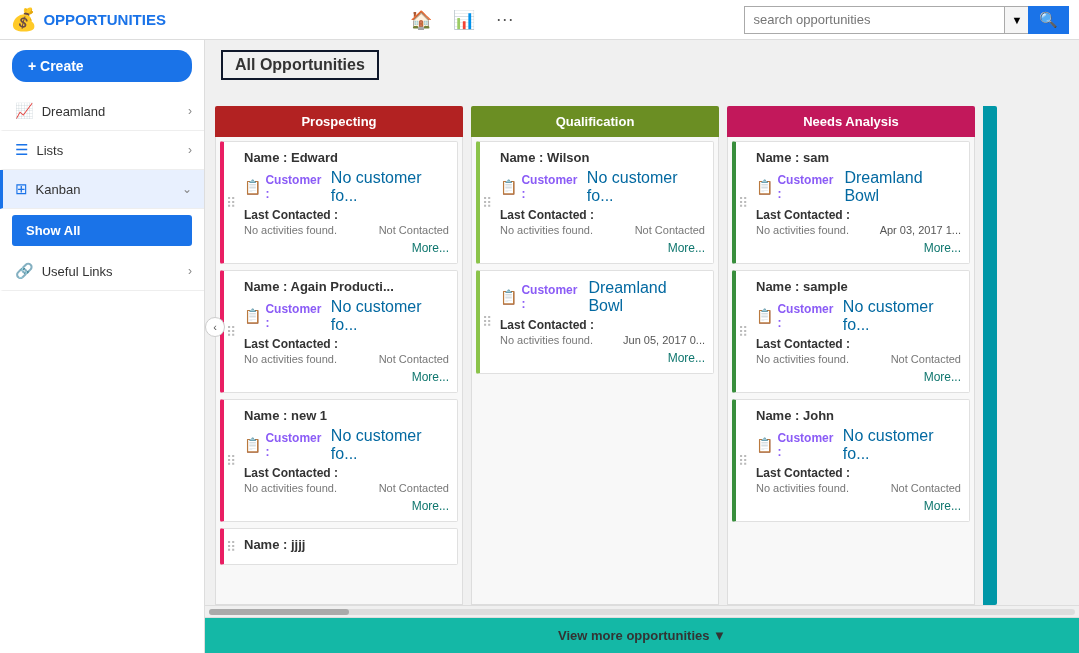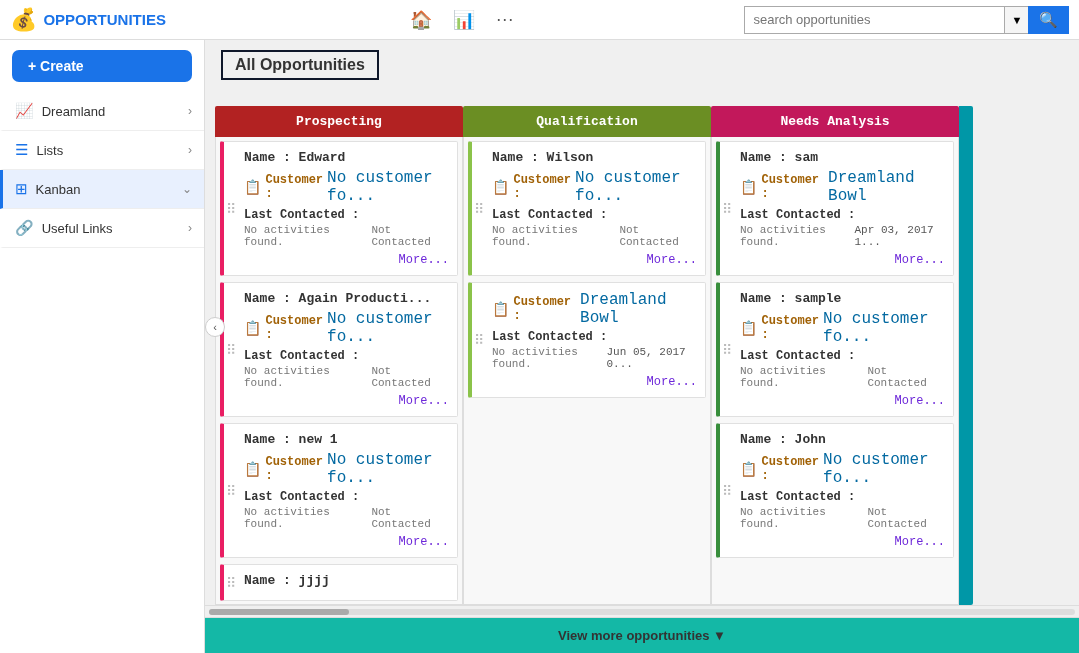--- a/index.html
+++ b/index.html
@@ -93,21 +93,21 @@
       flex: 0 0 205px;
       display: flex;
       flex-direction: column;
       overflow: hidden;
     }
     .create-btn {
       margin: 10px 12px;
       background: #1a73e8;
       color: #fff;
       border: none;
-      border-radius: 7px;
+      border-radius: 14px;
       padding: 8px 16px;
       cursor: pointer;
       font-size: 14px;
       font-weight: bold;
       display: flex;
       align-items: center;
       gap: 6px;
     }
     .sidebar-item {
       display: flex;
@@ -163,23 +163,23 @@
       flex: 1;
       overflow-x: auto;
       overflow-y: hidden;
       padding: 0 6px 0 10px;
       display: flex;
       gap: 0;
       position: relative;
     }
     .kanban-scroll-inner {
       display: flex;
+      gap: 8px;
       min-width: max-content;
       height: 100%;
-      font-family: Liberation Mono, monospace;
     }
     .kanban-col {
       width: 248px;
       flex: 0 0 248px;
       display: flex;
       flex-direction: column;
     }
     .col-header {
       padding: 8px 10px;
       font-weight: bold;
@@ -222,28 +222,28 @@
       top: 50%;
       transform: translateY(-50%);
       color: #bbb;
       font-size: 14px;
       cursor: grab;
     }
     .card-content { padding-left: 12px; }
     .card-name { font-weight: bold; color: #333; margin-bottom: 4px; font-size: 13px; }
     .card-field { display: flex; align-items: center; gap: 4px; margin-bottom: 3px; }
     .card-doc-icon { color: #1a73e8; font-size: 14px; }
-    .card-label { color: #a16207; font-size: 12px; }
+    .card-label { color: #8b5cf6; font-size: 12px; }
     .card-value { color: #0369a1; font-size: 16px; }
     .card-last-contacted { font-weight: bold; font-size: 12px; color: #333; margin-bottom: 2px; }
     .card-activity { font-size: 11px; color: #555; display: flex; gap: 8px; justify-content: space-between; align-items: center; }
     .card-not-contacted { color: #777; font-size: 11px; }
     .card-date { color: #555; font-size: 11px; }
     .card-more { text-align: right; margin-top: 4px; }
-    .card-more-link { color: #6d28d9; font-size: 12px; text-decoration: none; cursor: pointer; padding-left: 36px; }
+    .card-more-link { color: #0f766e; font-size: 12px; text-decoration: none; cursor: pointer; padding-left: 36px; }
 
     
     .card-prospecting { border-left: 4px solid #e91e63; }
     
     .card-qualification { border-left: 4px solid #8bc34a; }
     
     .card-needs-analysis { border-left: 4px solid #388e3c; }
 
     
     .collapse-toggle {
@@ -351,20 +351,21 @@
     </div>
 
     <div class="sidebar-item active">
       <div class="sidebar-item-left">
         <span class="sidebar-item-icon">⊞</span>
         <span>Kanban</span>
       </div>
       <span class="sidebar-chevron">⌄</span>
     </div>
 
+    <button class="show-all-btn active">Show All</button>
 
     <div class="sidebar-item">
       <div class="sidebar-item-left">
         <span class="sidebar-item-icon">🔗</span>
         <span>Useful Links</span>
       </div>
       <span class="sidebar-chevron">›</span>
     </div>
   </div>
 

